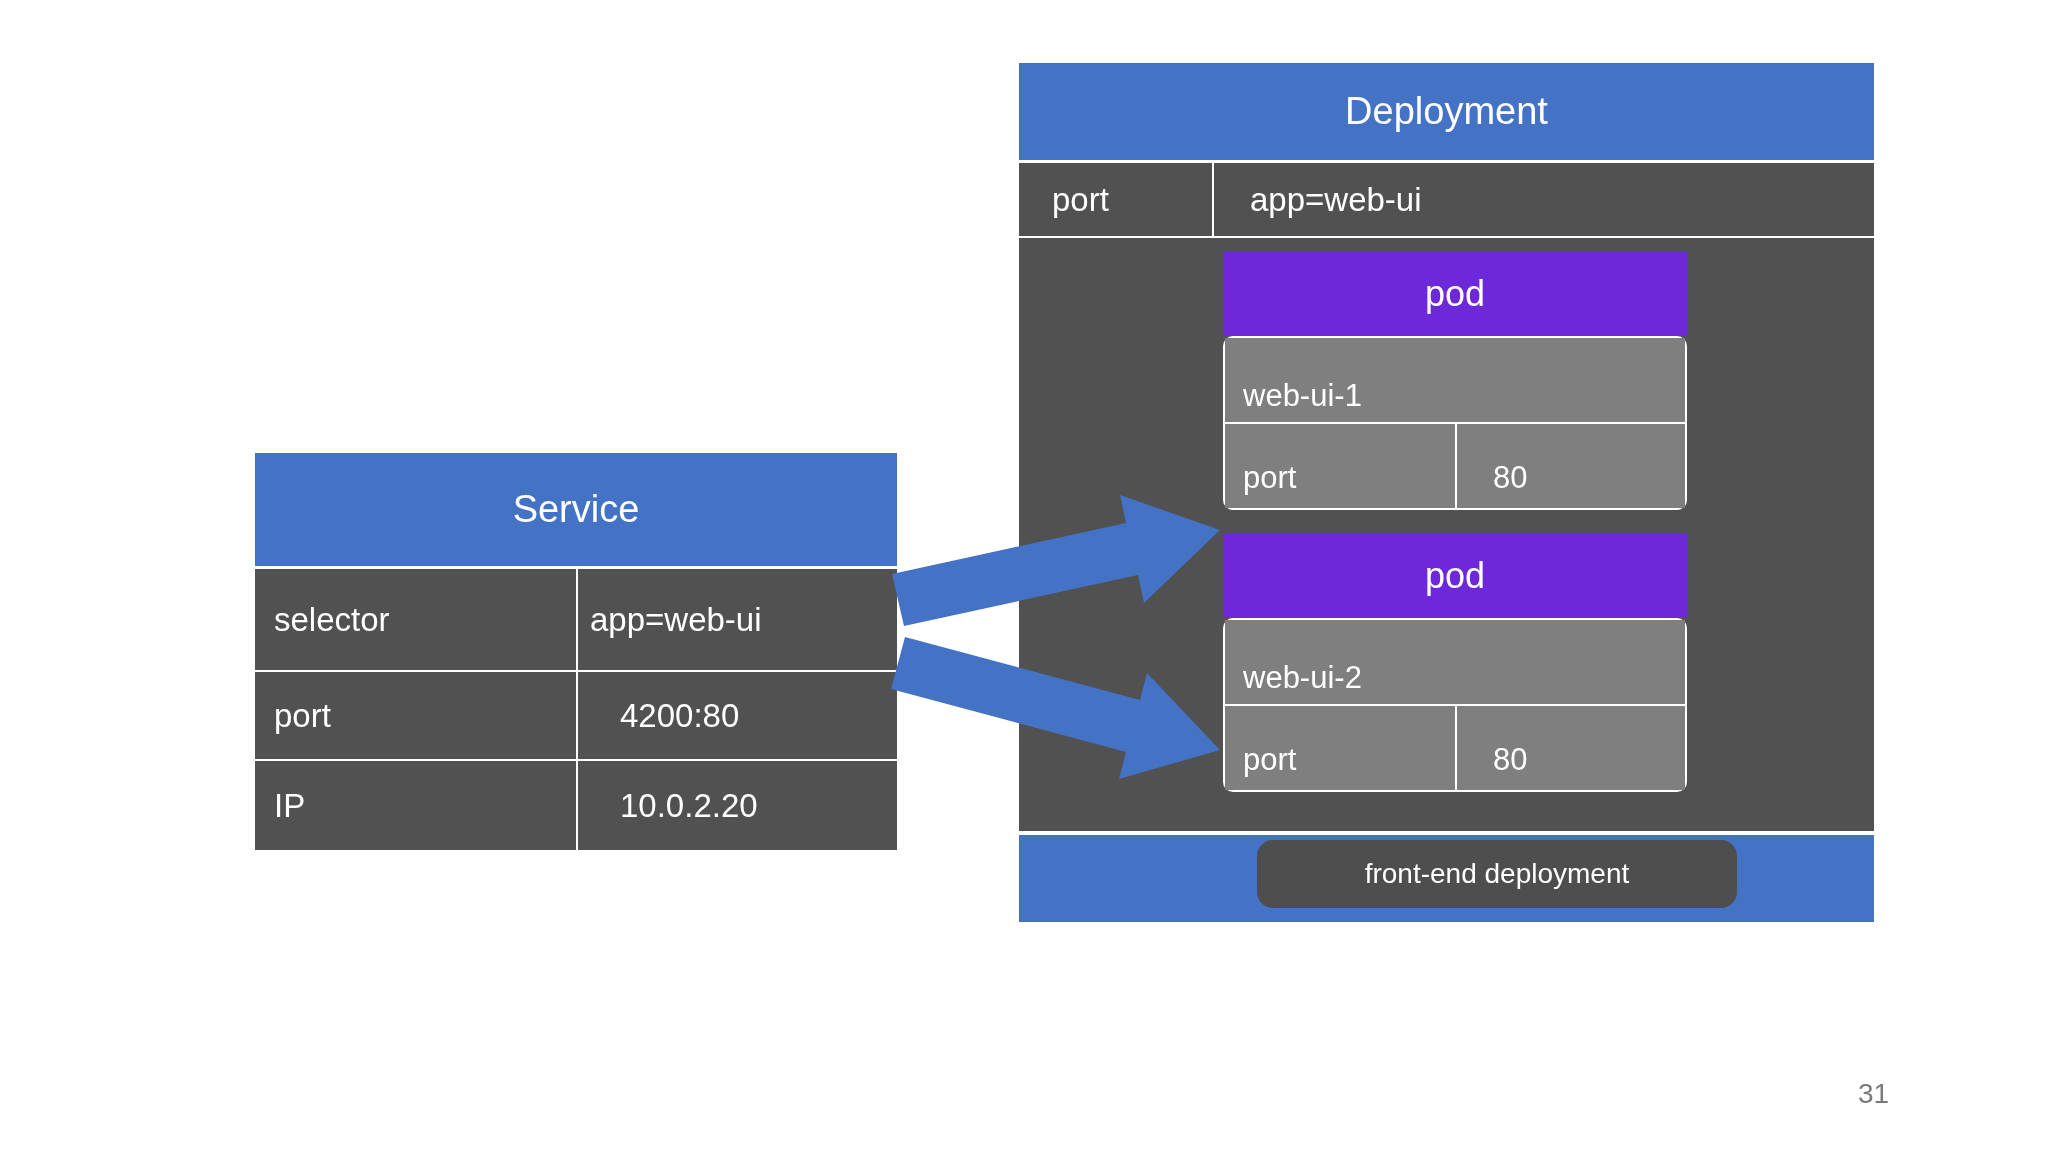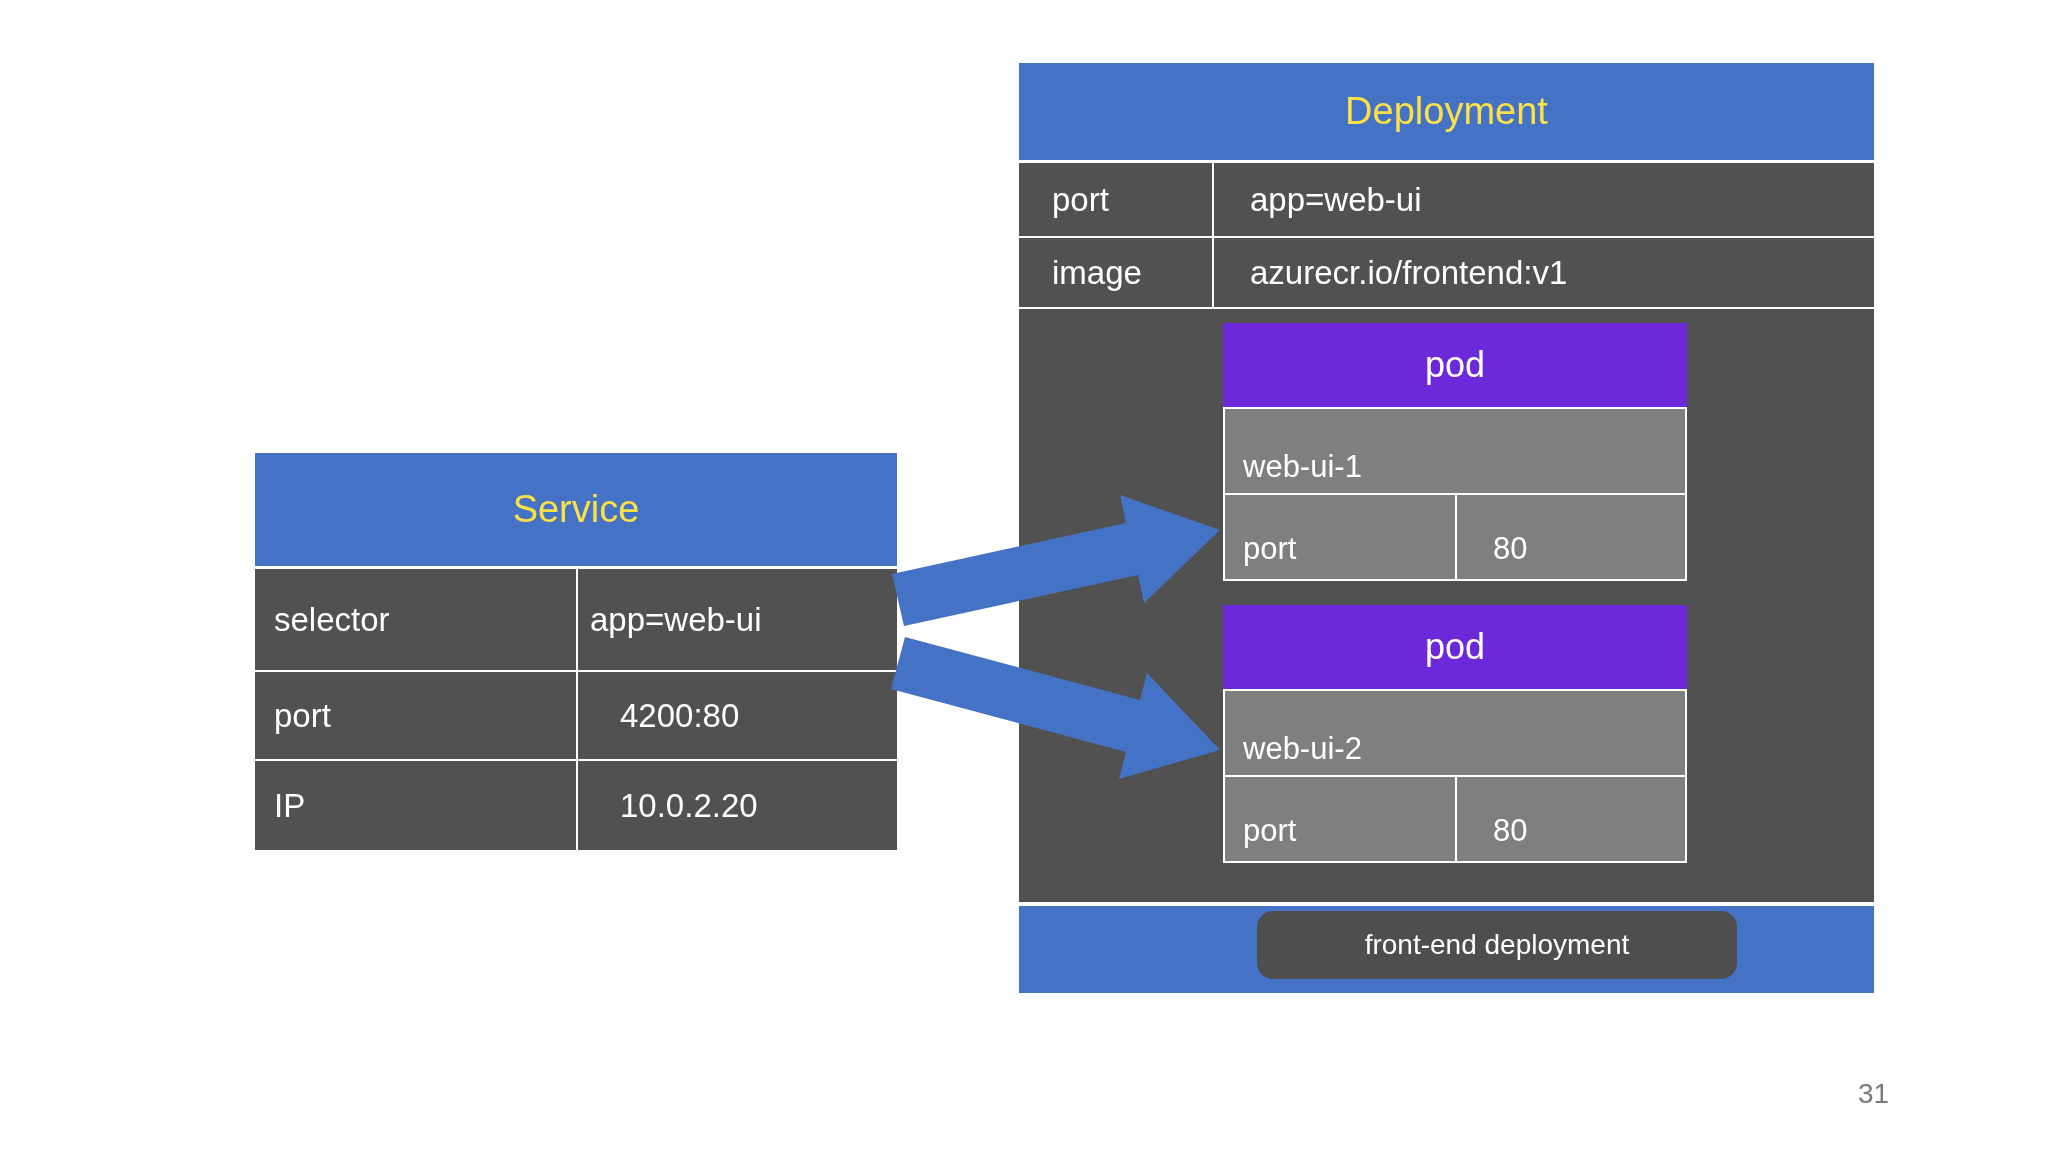--- a/index.html
+++ b/index.html
@@ -9,21 +9,21 @@
     background:#ffffff;
     font-family:"Liberation Sans", sans-serif;
     overflow:hidden;
     color:#ffffff;
   }
   .abs{position:absolute;}
 
   
   .service-box{left:255px;top:453px;width:642px;height:533px;}
   .box-header{
-    background:#4472C4;color:#fde047;
+    background:#4472C4;color:#ffffff;
     display:flex;align-items:center;justify-content:center;
     font-size:38px;
   }
   .service-box .box-header{height:113px;}
   .service-name-row{
     margin-top:3px;height:133px;background:#515151;
     display:flex;align-items:flex-end;
     padding:0 0 20px 16px;box-sizing:border-box;
     font-size:34px;
   }
@@ -71,21 +71,21 @@
   
   .pod{position:absolute;left:204px;width:464px;}
   .pod-1{top:14px;}
   .pod-2{top:296px;}
   .pod-header{
     height:84px;background:#6d28d9;
     display:flex;align-items:center;justify-content:center;
     font-size:36px;
   }
   .pod-body{
-    background:#ffffff;padding:2px;display:flex;flex-direction:column;gap:2px;
+    background:#ffffff;padding:2px;display:flex;flex-direction:column;gap:2px;border-radius:10px;
   }
   .pod-name-row{
     height:84px;background:#7F7F7F;
     display:flex;align-items:flex-end;
     padding:0 0 8px 18px;box-sizing:border-box;
     font-size:31px;
   }
   .pod-port-row{display:flex;gap:2px;height:84px;}
   .pod-port-key{
     width:230px;background:#7F7F7F;
@@ -127,24 +127,20 @@
       <div class="kv-val">10.0.2.20</div>
     </div>
   </div>
 
   <div class="abs deployment-box">
     <div class="box-header">Deployment</div>
     <div class="kv-row row-label">
       <div class="kv-key">port</div>
       <div class="kv-val">app=web-ui</div>
     </div>
-    <div class="kv-row row-image">
-      <div class="kv-key">image</div>
-      <div class="kv-val">azurecr.io/frontend:v1</div>
-    </div>
 
     <div class="deploy-main">
 
       <div class="pod pod-1">
         <div class="pod-header">pod</div>
         <div class="pod-body">
           <div class="pod-name-row">web-ui-1</div>
           <div class="pod-port-row">
             <div class="pod-port-key">port</div>
             <div class="pod-port-val">80</div>

